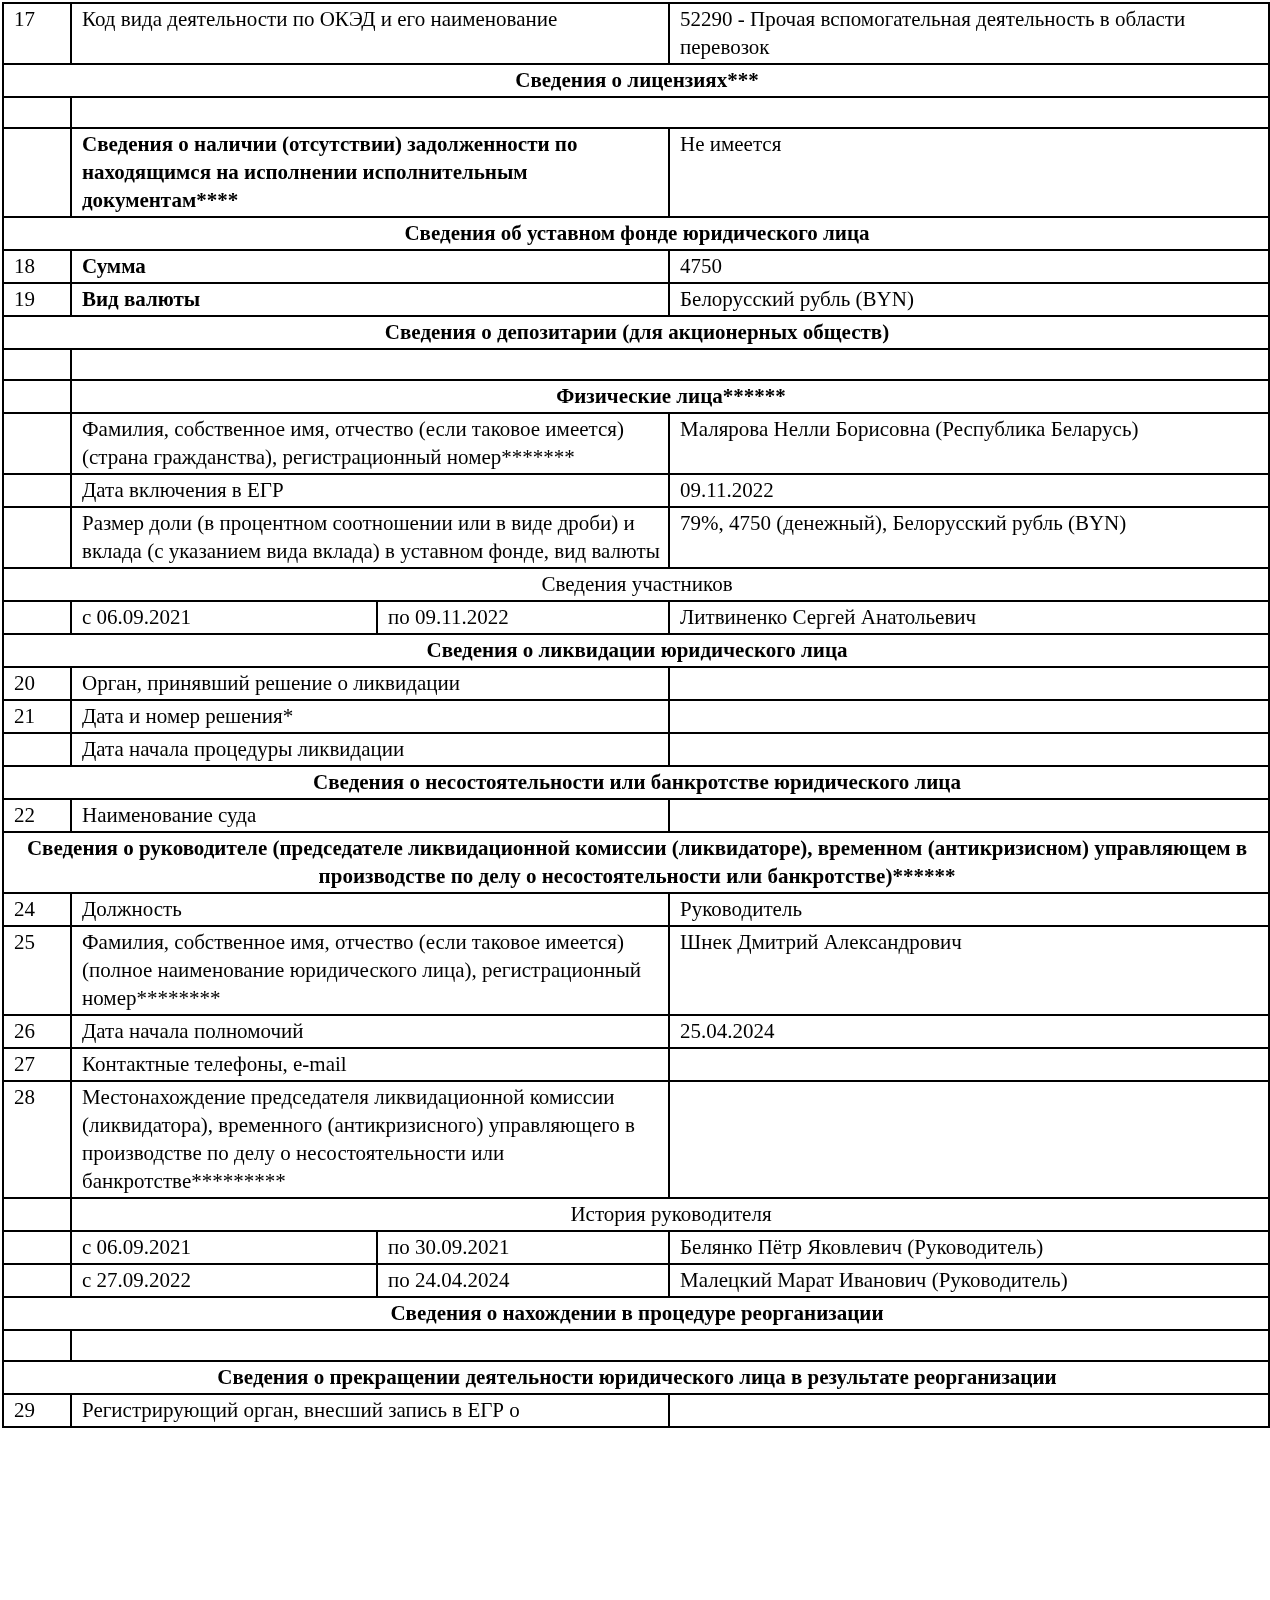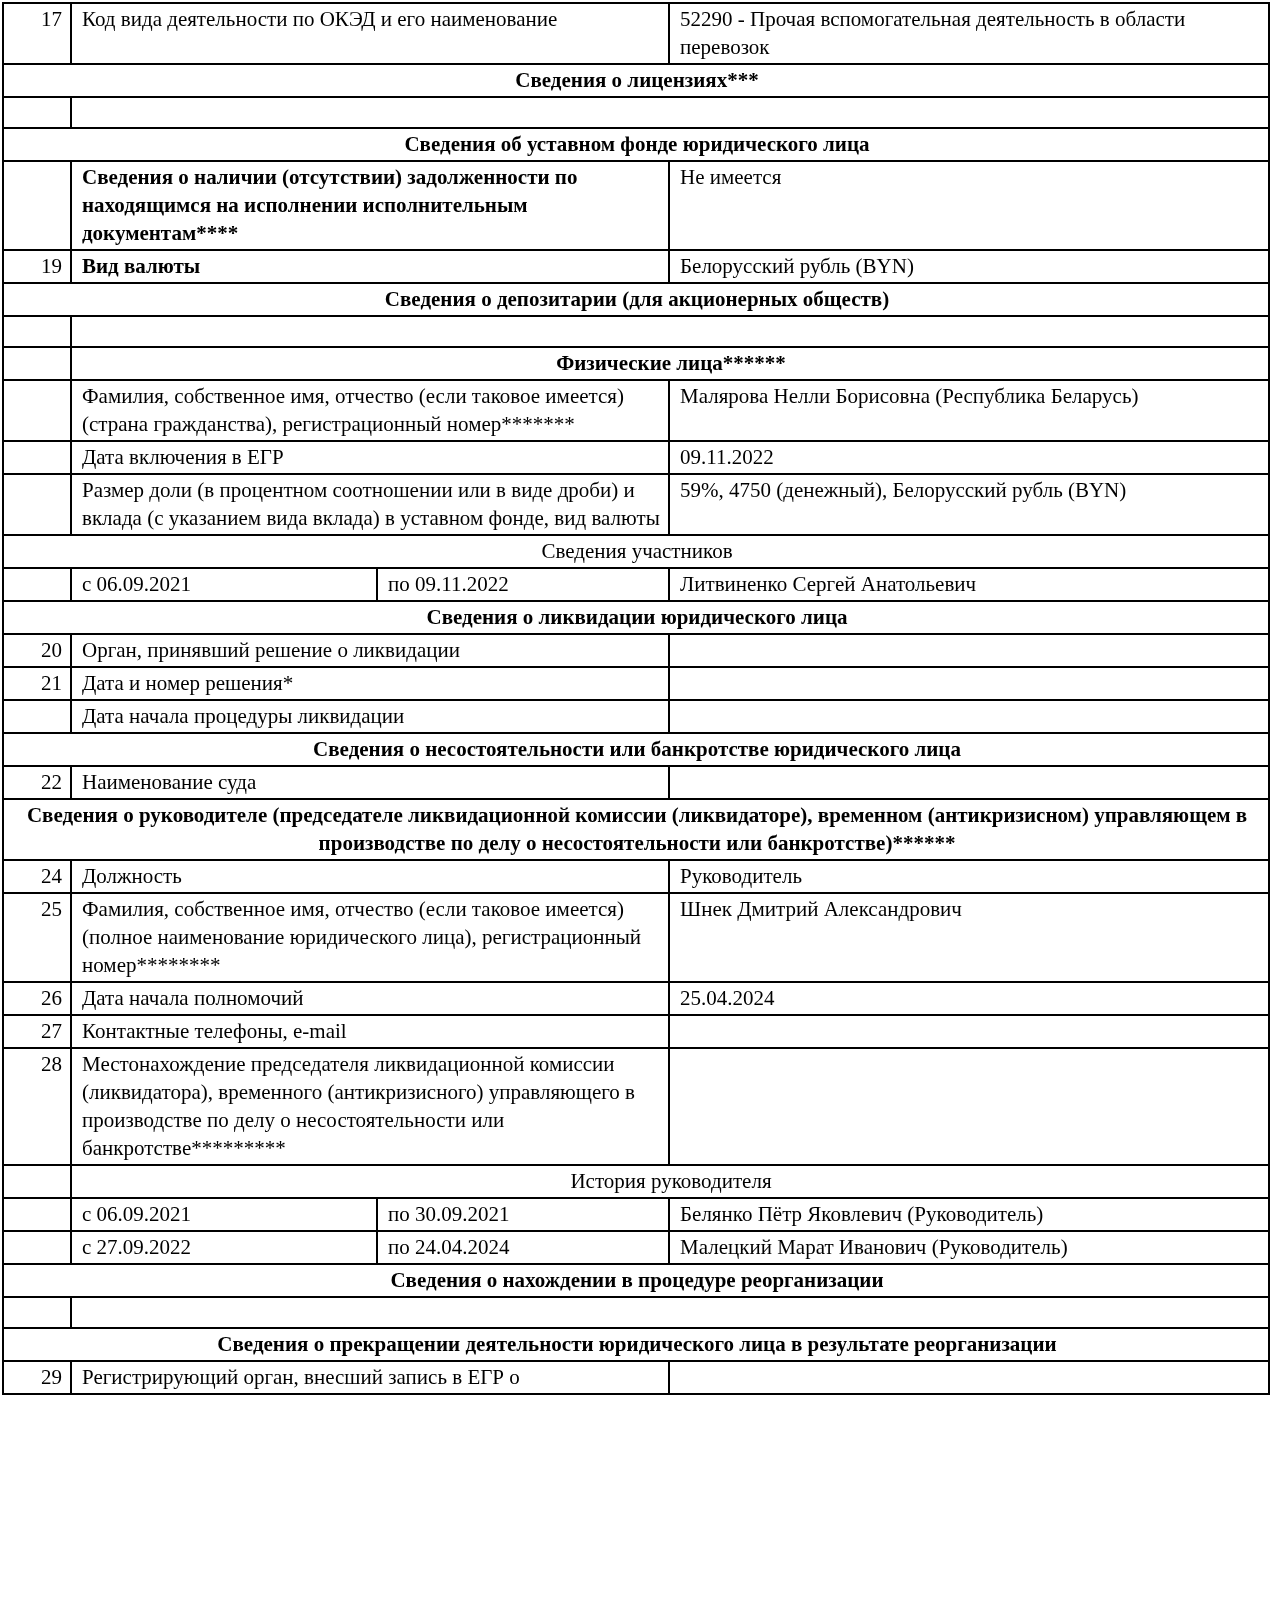--- a/index.html
+++ b/index.html
@@ -23,21 +23,21 @@
   }
   table.registry td {
     border: 2px solid #000000;
     font-size: 21px;
     line-height: 28px;
     vertical-align: top;
     padding: 1px 8px 2px 10px;
     word-wrap: break-word;
   }
   td.num {
-    text-align: right;
+    text-align: left;
     padding: 1px 2px 2px 2px;
   }
   td.section {
     text-align: center;
     padding: 1px 4px 2px 4px;
     border-radius: 12px;
   }
   .b { font-weight: bold; }
   td.empty-cell { height: 26px; }
   td.value { padding-left: 12px; }
@@ -60,26 +60,31 @@
           <td class="value">52290 - Прочая вспомогательная деятельность в области перевозок</td>
         </tr>
         <tr>
           <td class="section b" colspan="4">Сведения о лицензиях***</td>
         </tr>
         <tr>
           <td class="num empty-cell"></td>
           <td class="empty-cell" colspan="3"></td>
         </tr>
         <tr>
-          <td class="section b" colspan="4">Сведения об уставном фонде юридического лица</td>
-        </tr>
-        <tr>
           <td class="num"></td>
           <td class="label b" colspan="2">Сведения о наличии (отсутствии) задолженности по находящимся на исполнении исполнительным документам****</td>
           <td class="value">Не имеется</td>
+        </tr>
+        <tr>
+          <td class="section b" colspan="4">Сведения об уставном фонде юридического лица</td>
+        </tr>
+        <tr>
+          <td class="num">18</td>
+          <td class="label b" colspan="2">Сумма</td>
+          <td class="value">4750</td>
         </tr>
         <tr>
           <td class="num">19</td>
           <td class="label b" colspan="2">Вид валюты</td>
           <td class="value">Белорусский рубль (BYN)</td>
         </tr>
         <tr>
           <td class="section b" colspan="4">Сведения о депозитарии (для акционерных обществ)</td>
         </tr>
         <tr>
@@ -96,21 +101,21 @@
           <td class="value">Малярова Нелли Борисовна (Республика Беларусь)</td>
         </tr>
         <tr>
           <td class="num"></td>
           <td class="label" colspan="2">Дата включения в ЕГР</td>
           <td class="value">09.11.2022</td>
         </tr>
         <tr>
           <td class="num"></td>
           <td class="label" colspan="2">Размер доли (в процентном соотношении или в виде дроби) и вклада (с указанием вида вклада) в уставном фонде, вид валюты</td>
-          <td class="value">59%, 4750 (денежный), Белорусский рубль (BYN)</td>
+          <td class="value">79%, 4750 (денежный), Белорусский рубль (BYN)</td>
         </tr>
         <tr>
           <td class="section" colspan="4">Сведения участников</td>
         </tr>
         <tr>
           <td class="num"></td>
           <td class="label">с 06.09.2021</td>
           <td class="label">по 09.11.2022</td>
           <td class="value">Литвиненко Сергей Анатольевич</td>
         </tr>

